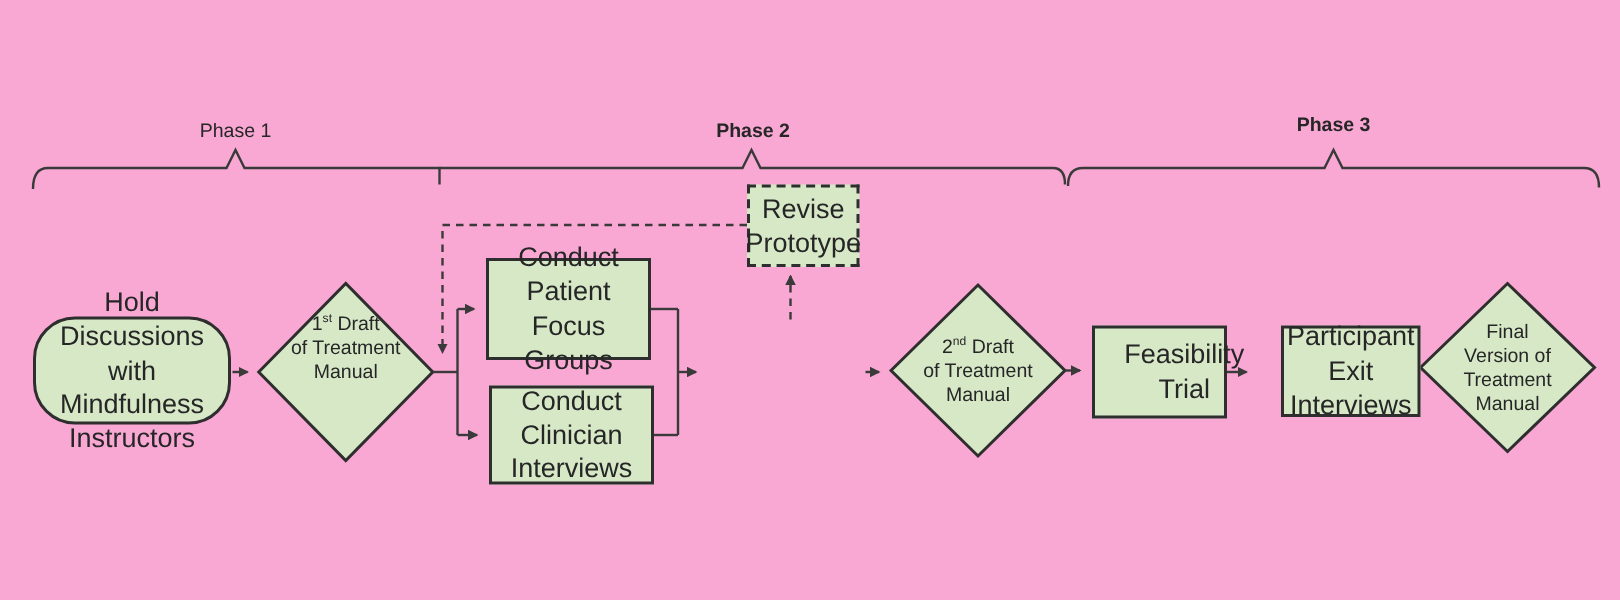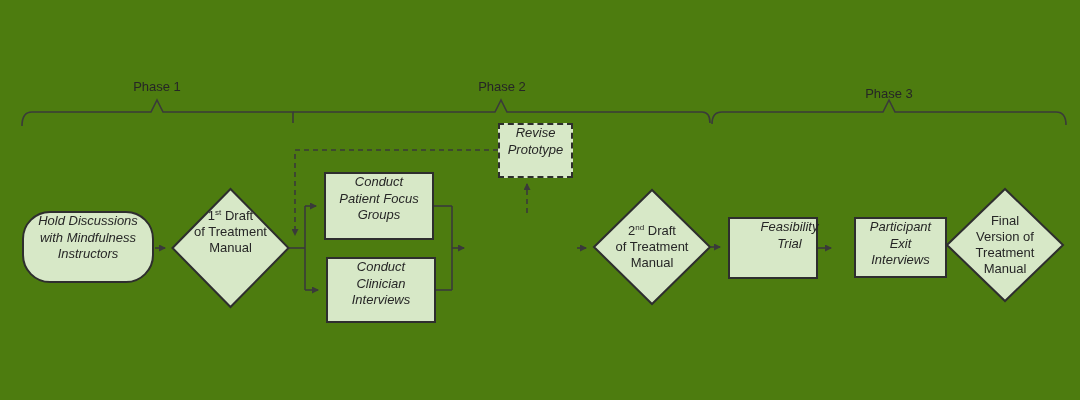--- a/index.html
+++ b/index.html
@@ -5,47 +5,46 @@
   :root{
     --node-fill:#d7e8c7;
     --node-border:#2e2e2e;
     --line:#3a3a3a;
     --text:#262626;
   }
   html,body{margin:0;padding:0;background:#ffffff;}
   .stage{
     position:relative;
     width:1080px;height:400px;
-    background:#4d7c0f;
+    background:#f9a8d4;
     font-family:"Liberation Sans","DejaVu Sans",sans-serif;
     overflow:hidden;
   }
   .stage svg{position:absolute;left:0;top:0;}
   .phase-label{
     position:absolute;
     width:100px;
     text-align:center;
     font-size:13px;
     color:var(--text);
     font-weight:400;
   }
   .node{
     position:absolute;
     box-sizing:border-box;
     background:var(--node-fill);
     border:2px solid var(--node-border);
     display:flex;
-    align-items:flex-start;
+    align-items:center;
     justify-content:center;
     text-align:center;
-    font-size:13px;
+    font-size:18px;
     line-height:1.27;
     color:var(--text);
     white-space:pre-line;
-    font-style:italic;
   }
   .node.dashed{border-style:dashed;}
   .diamond-label{
     position:absolute;
     display:flex;
     flex-direction:column;
     align-items:center;
     justify-content:center;
     text-align:center;
     font-size:13px;
@@ -88,22 +87,22 @@
     <path d="M577,248 L586,248" fill="none" stroke="var(--line)" stroke-width="1.6" marker-end="url(#arr)"></path>
     <path d="M710,247 L720,247" fill="none" stroke="var(--line)" stroke-width="1.6" marker-end="url(#arr)"></path>
     <path d="M818,248 L831,248" fill="none" stroke="var(--line)" stroke-width="1.6" marker-end="url(#arr)"></path>
     <path d="M932,246 L939,246" fill="none" stroke="var(--line)" stroke-width="1.6" marker-end="url(#arr)"></path>
 
     <path d="M498,150 L295,150 L295,235" fill="none" stroke="var(--line)" stroke-width="1.6" stroke-dasharray="5 4" marker-end="url(#arr)"></path>
     <path d="M527,213 L527,184" fill="none" stroke="var(--line)" stroke-width="1.6" stroke-dasharray="5 4" marker-end="url(#arr)"></path>
   </svg>
 
   <div class="phase-label" style="left:107px;top:79px;">Phase 1</div>
-  <div class="phase-label" style="left:452px;top:79px;">Phase 2</div>
-  <div class="phase-label" style="left:839px;top:86px;">Phase 3</div>
+  <div class="phase-label" style="left:452px;top:79px;font-weight:bold;">Phase 2</div>
+  <div class="phase-label" style="left:839px;top:75px;font-weight:bold;">Phase 3</div>
 
   <div class="node" style="left:22px;top:211px;width:132px;height:72px;border-radius:28px;">
     <span>Hold Discussions
 with Mindfulness
 Instructors</span>
   </div>
 
   <div class="node" style="left:324px;top:172px;width:110px;height:68px;">
     <span>Conduct
 Patient Focus

